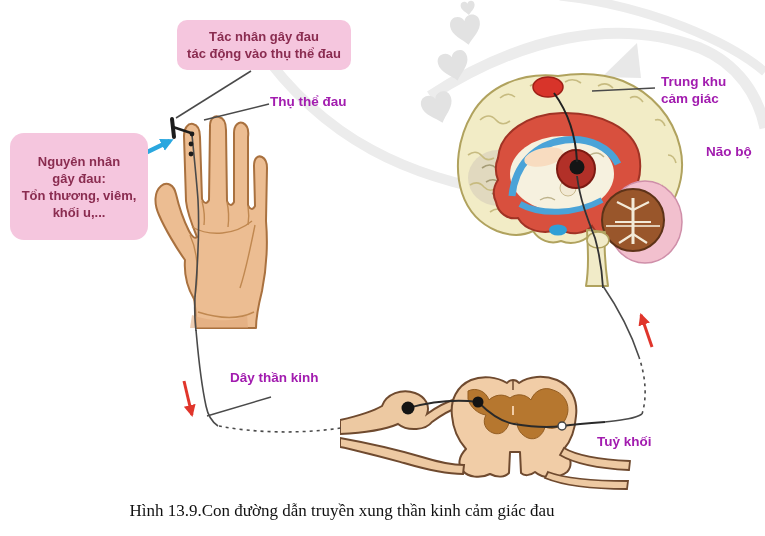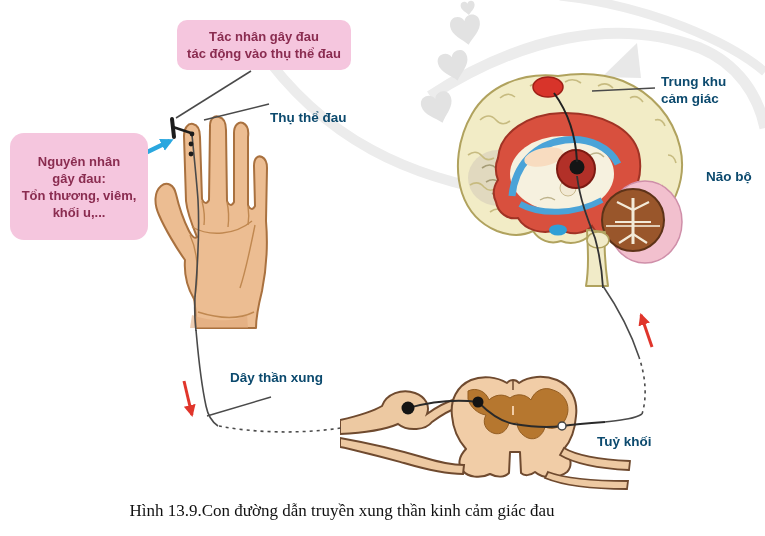--- a/index.html
+++ b/index.html
@@ -2,32 +2,32 @@
 <html style="--label-box-bg: #f5c6de; --label-box-text: #8a2c50; --impulse-arrow-red: #e0352b; --cause-arrow-blue: #2aa7df; --skin: #ecbd92; --cortex-cream: #f2ecc6; --limbic-red: #d8503e; --ventricle-blue: #4aa3d8; --cerebellum-brown: #99562b; --cord-tan: #f1cda7; --gray-matter-brown: #b6772f; --watermark-gray: #ececec;"><head>
 <meta charset="utf-8">
 <style>
   html,body{margin:0;padding:0;background:#fff;}
   .stage{position:relative;width:765px;height:536px;background:#fff;overflow:hidden;
          font-family:"Liberation Sans",sans-serif;}
   .stage svg{position:absolute;left:0;top:0;}
   .layer-bg{z-index:0;}
   .layer-art{z-index:2;}
   .layer-overlay{z-index:3;}
-  .lbl{position:absolute;z-index:4;color:#0c4a6e;font-weight:700;font-size:13.5px;
+  .lbl{position:absolute;z-index:4;color:#a21caf;font-weight:700;font-size:13.5px;
        line-height:17px;white-space:pre-line;}
   .pinkbox{position:absolute;z-index:4;background:var(--label-box-bg,#f5c6de);
        color:var(--label-box-text,#8a2c50);font-weight:700;font-size:13px;line-height:17px;
        display:flex;align-items:center;justify-content:center;text-align:center;
        white-space:pre-line;}
   .box-stimulus{left:177px;top:20px;width:174px;height:50px;border-radius:10px;}
   .box-cause{left:10px;top:133px;width:138px;height:107px;border-radius:14px;}
-  .lbl-receptor{left:270px;top:109px;}
+  .lbl-receptor{left:270px;top:93px;}
   .lbl-nerve{left:230px;top:369px;}
   .lbl-sensory{left:661px;top:73px;}
-  .lbl-brain{left:706px;top:168px;}
+  .lbl-brain{left:706px;top:143px;}
   .lbl-cord{left:597px;top:433px;}
   .caption{position:absolute;z-index:4;left:0;top:501px;width:684px;text-align:center;
        font-family:"Liberation Serif",serif;font-size:17px;color:#111;}
   .cap-num{font-weight:400;}
   .cap-text{margin-left:0;}
 </style>
 </head>
 <body>
 
 <div class="stage">
@@ -184,21 +184,21 @@
     </g>
   </svg>
 
   <div class="pinkbox box-cause">Nguyên nhân
 gây đau:
 Tổn thương, viêm,
 khối u,...</div>
   <div class="pinkbox box-stimulus">Tác nhân gây đau
 tác động vào thụ thể đau</div>
   <div class="lbl lbl-receptor">Thụ thể đau</div>
-  <div class="lbl lbl-nerve">Dây thần xung</div>
+  <div class="lbl lbl-nerve">Dây thần kinh</div>
   <div class="lbl lbl-sensory">Trung khu
 cảm giác</div>
   <div class="lbl lbl-brain">Não bộ</div>
   <div class="lbl lbl-cord">Tuỷ khối</div>
 
   <div class="caption">
     <span class="cap-num">Hình 13.9.</span><span class="cap-text">Con đường dẫn truyền xung thần kinh cảm giác đau</span>
   </div>
 </div>
 

